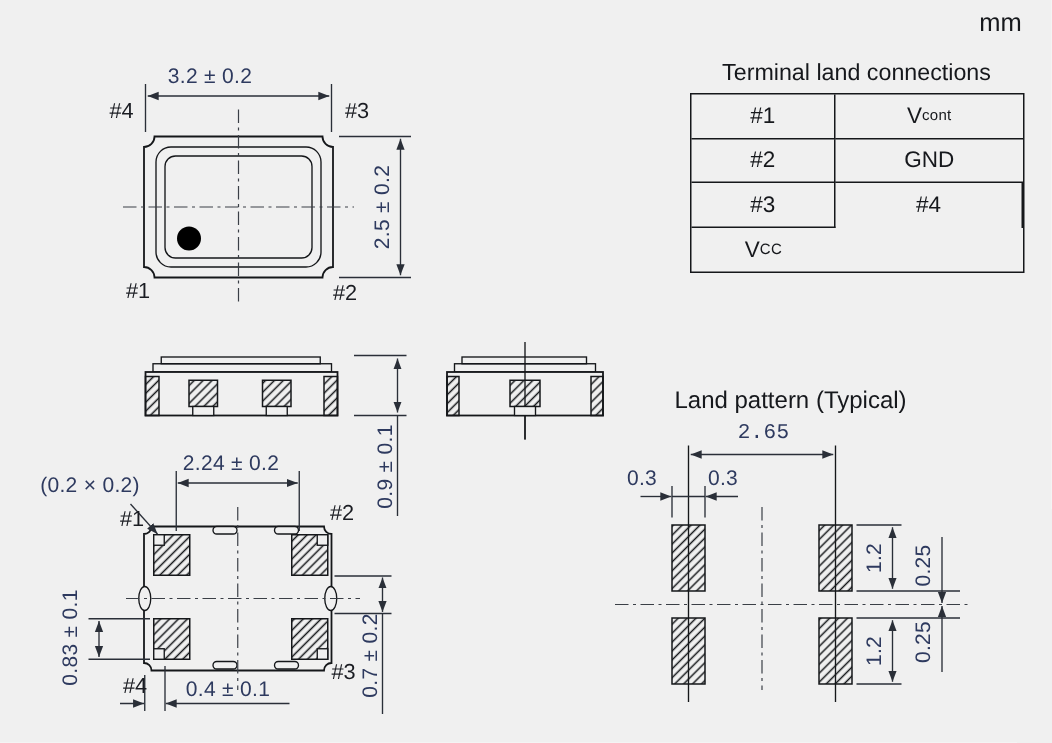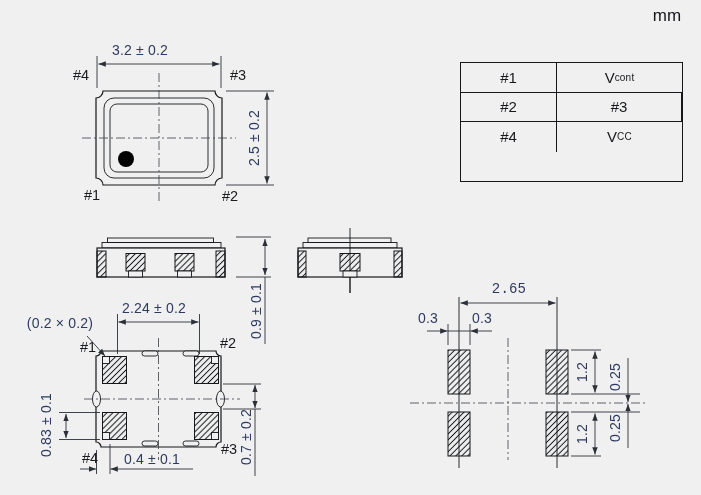--- a/index.html
+++ b/index.html
@@ -175,28 +175,33 @@
       <line class="dim" x1="595" y1="351.5" x2="595" y2="392.5" marker-start="url(#ar)" marker-end="url(#ar)"></line>
       <line class="dim" x1="595" y1="413.5" x2="595" y2="454.5" marker-start="url(#ar)" marker-end="url(#ar)"></line>
 
       <line class="dim" x1="628" y1="358" x2="628" y2="402" marker-end="url(#ar)"></line>
       <line class="dim" x1="628" y1="448" x2="628" y2="404" marker-end="url(#ar)"></line>
     </g>
   </svg>
 
   <div class="t unit" style="left:667px;top:15px;">mm</div>
 
+  <div class="t heading" style="left:571px;top:49px;">Terminal land connections</div>
 
   <div class="term-table">
     <div class="cell">#1</div>
     <div class="cell last-col">
         <span>V</span>
         <span class="sub">cont</span>
       </div>
     <div class="cell">#2</div>
+    <div class="cell last-col">
+        <span>GND</span>
+        <span class="sub"></span>
+      </div>
     <div class="cell">#3</div>
     <div class="cell last-row">#4</div>
     <div class="cell last-col last-row">
         <span>V</span>
         <span class="sub">CC</span>
       </div>
   </div>
 
   <div class="t pinlbl" style="left:81px;top:75px;">#4</div>
   <div class="t pinlbl" style="left:238px;top:75px;">#3</div>
@@ -210,20 +215,21 @@
   <div class="t dimtxt" style="left:60px;top:323px;">(0.2 × 0.2)</div>
   <div class="t dimtxt" style="left:154px;top:308px;">2.24 ± 0.2</div>
   <div class="t pinlbl" style="left:88px;top:347px;">#1</div>
   <div class="t pinlbl" style="left:228px;top:343px;">#2</div>
   <div class="t pinlbl" style="left:90px;top:458px;">#4</div>
   <div class="t pinlbl" style="left:229px;top:449px;">#3</div>
   <div class="t dimtxt rot" style="left:46px;top:425px;">0.83 ± 0.1</div>
   <div class="t dimtxt" style="left:152px;top:459px;">0.4 ± 0.1</div>
   <div class="t dimtxt rot" style="left:246px;top:437px;">0.7 ± 0.2</div>
 
+  <div class="t lp-heading" style="left:527px;top:268px;">Land pattern (Typical)</div>
   <div class="t dimtxt" style="left:509px;top:289px;font-family:Liberation Mono, monospace;">2.65</div>
   <div class="t dimtxt" style="left:428px;top:318px;">0.3</div>
   <div class="t dimtxt" style="left:482px;top:318px;">0.3</div>
   <div class="t dimtxt rot" style="left:582px;top:372px;">1.2</div>
   <div class="t dimtxt rot" style="left:582px;top:434px;">1.2</div>
   <div class="t dimtxt rot" style="left:615px;top:377px;">0.25</div>
   <div class="t dimtxt rot" style="left:615px;top:428px;">0.25</div>
 
 </div>
 

